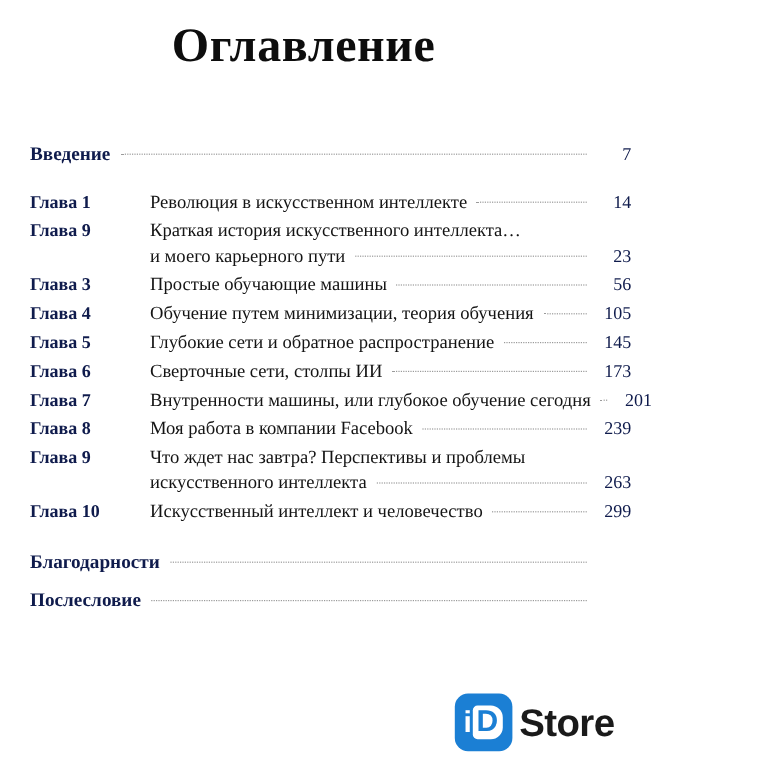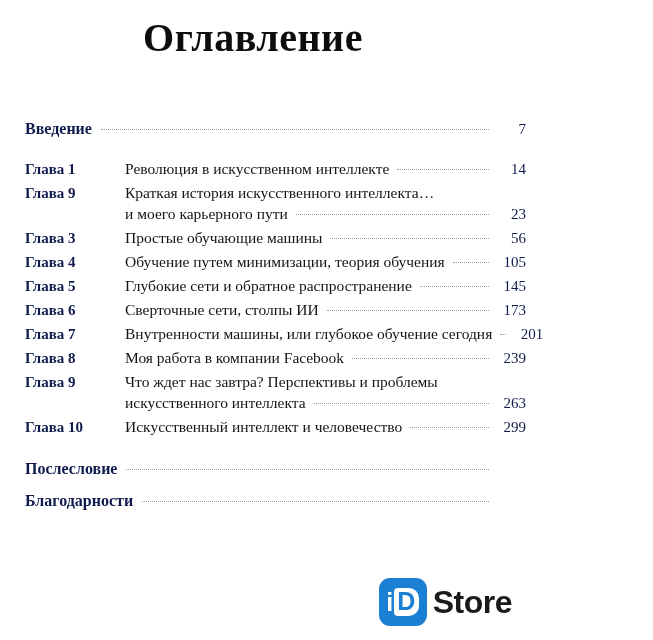--- a/index.html
+++ b/index.html
@@ -268,27 +268,27 @@
     <div class="row chapter">
       <span class="label">Глава 10</span>
       <span class="titletext">Искусственный интеллект и человечество</span>
       <span class="dots"></span>
       <span class="page-num">299</span>
     </div>
 
     <div class="spacer-after-list"></div>
 
     <div class="row tail">
+      <span class="label">Благодарности</span>
+      <span class="dots"></span>
+      <span class="page-num"></span>
+    </div>
+
+    <div class="row tail">
       <span class="label">Послесловие</span>
-      <span class="dots"></span>
-      <span class="page-num"></span>
-    </div>
-
-    <div class="row tail">
-      <span class="label">Благодарности</span>
       <span class="dots"></span>
       <span class="page-num"></span>
     </div>
 
   </div>
 
   <div class="logo">
     <div class="logo-badge">
       <span class="i">i</span>
         <span class="d">D</span>

